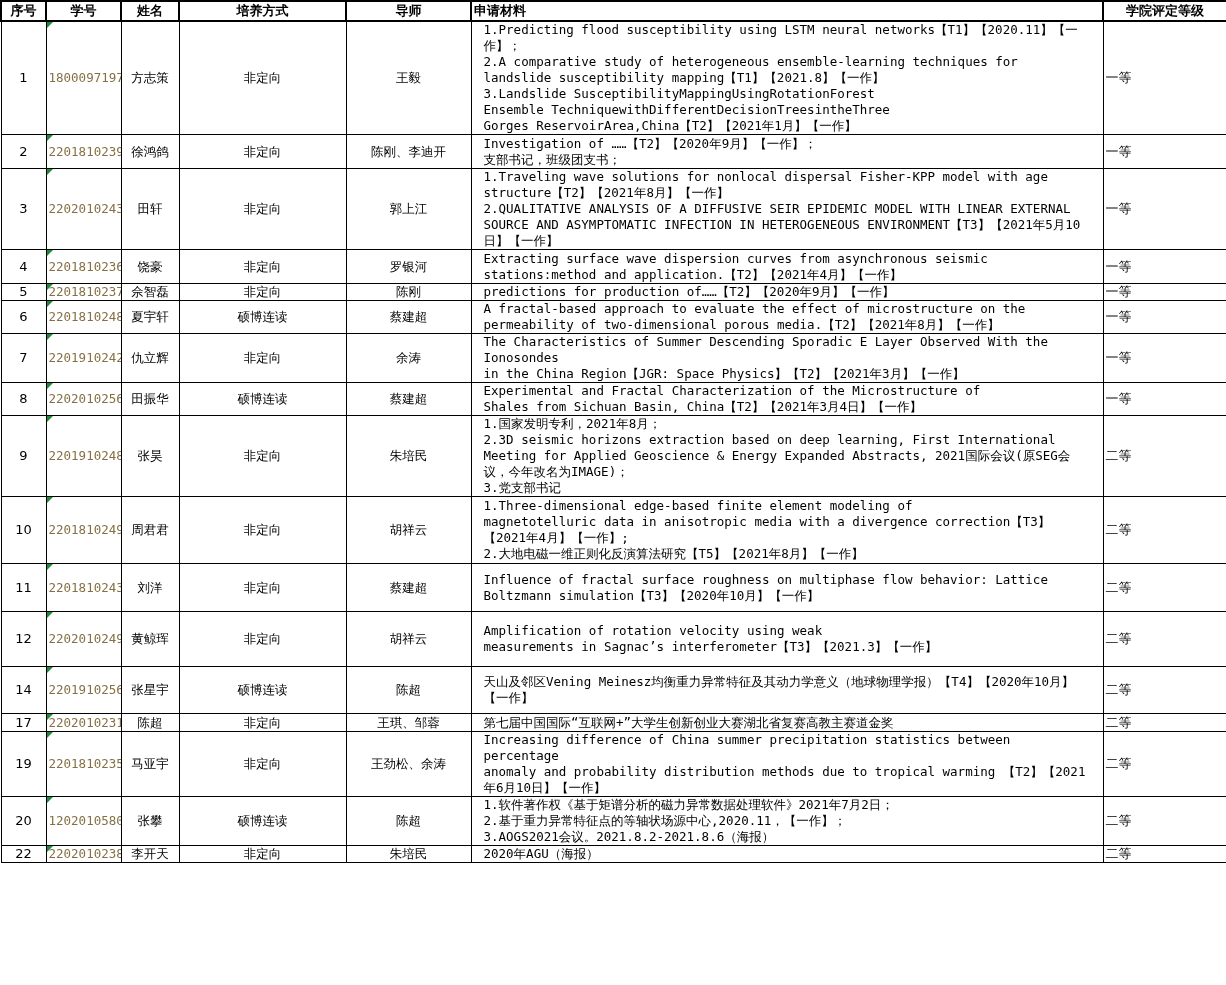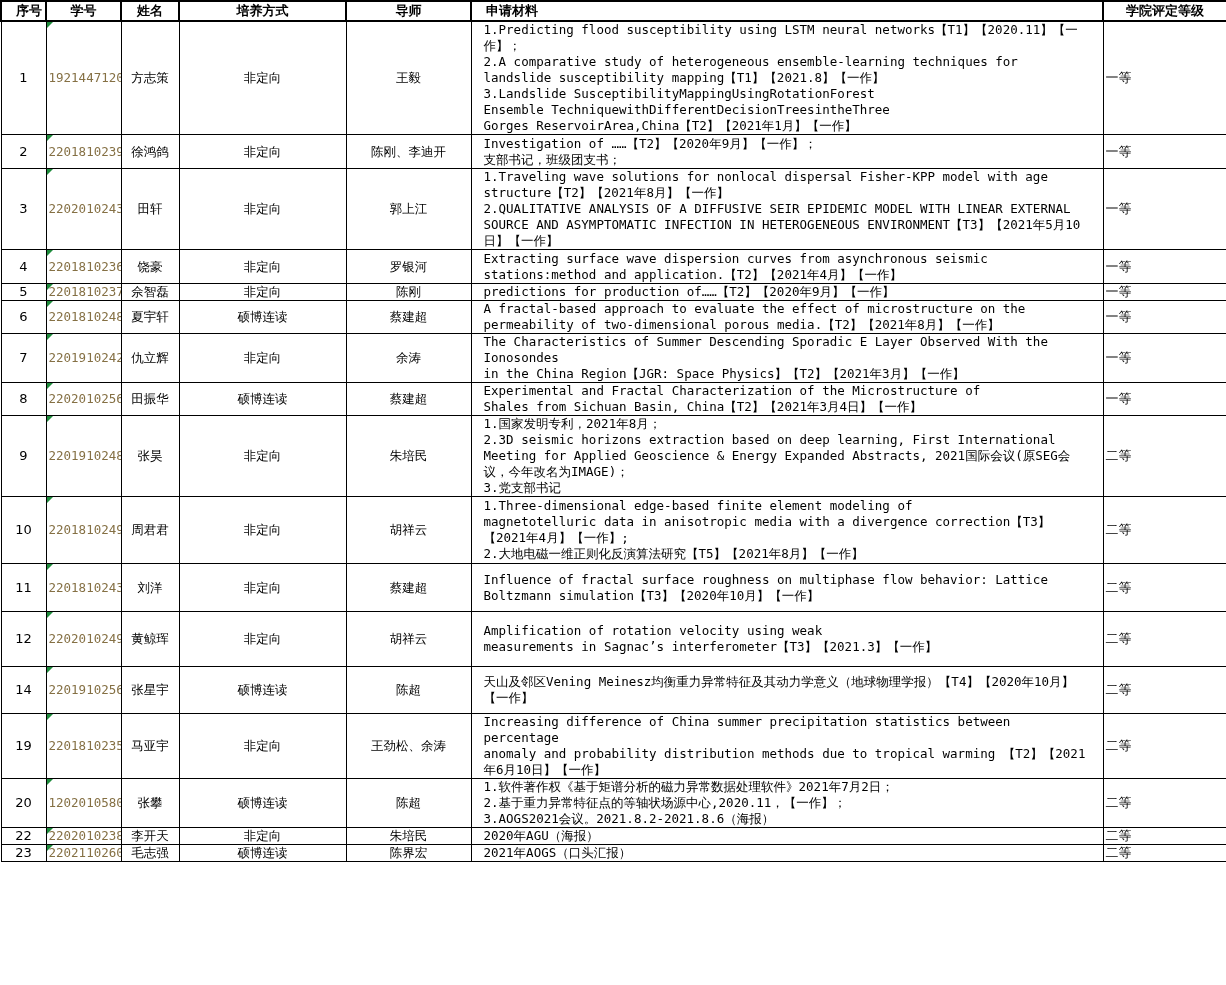--- a/index.html
+++ b/index.html
@@ -7,21 +7,21 @@
     --id-color:#857044;
     --tri-color:#1e8c3c;
     --bg:#ffffff;
   }
   html,body{margin:0;padding:0;background:var(--bg);}
   body{font-family:"DejaVu Sans", sans-serif;color:#000;}
   table{border-collapse:collapse;table-layout:fixed;width:1226px;background:var(--bg);}
   th{
     border:2px solid var(--grid);
     font-size:13px;font-weight:bold;
-    padding:0 14px;height:17px;
+    padding:0 2px;height:17px;
     text-align:center;white-space:nowrap;overflow:hidden;margin-top:8px;
   }
   th.h-mat{text-align:left;}
   td{
     border:1px solid var(--grid);
     font-size:12.5px;
     padding:0 2px;
     vertical-align:middle;
     overflow:hidden;
     line-height:16px;
@@ -70,21 +70,21 @@
         <th>姓名</th>
         <th>培养方式</th>
         <th>导师</th>
         <th class="h-mat">申请材料</th>
         <th>学院评定等级</th>
       </tr>
   </thead>
   <tbody id="table-body">
       <tr style="height: 98px;">
     <td class="c-no"><span class="bind-no">1</span></td>
-    <td class="c-id"><span class="tri"></span><span class="bind-id">1921447120</span></td>
+    <td class="c-id"><span class="tri"></span><span class="bind-id">1800097197</span></td>
     <td class="c-name"><span class="bind-name">方志策</span></td>
     <td class="c-mode"><span class="bind-mode">非定向</span></td>
     <td class="c-adv"><span class="bind-adv">王毅</span></td>
     <td class="c-mat">
           <div class="mat bind-mat">1.Predicting flood susceptibility using LSTM neural networks【T1】【2020.11】【一作】；
 2.A comparative study of heterogeneous ensemble-learning techniques for landslide susceptibility mapping【T1】【2021.8】【一作】
 3.Landslide SusceptibilityMappingUsingRotationForest
 Ensemble TechniquewithDifferentDecisionTreesintheThree
 Gorges ReservoirArea,China【T2】【2021年1月】【一作】</div>
         </td>
@@ -225,20 +225,31 @@
     <td class="c-no"><span class="bind-no">14</span></td>
     <td class="c-id"><span class="tri"></span><span class="bind-id">2201910256</span></td>
     <td class="c-name"><span class="bind-name">张星宇</span></td>
     <td class="c-mode"><span class="bind-mode">硕博连读</span></td>
     <td class="c-adv"><span class="bind-adv">陈超</span></td>
     <td class="c-mat">
           <div class="mat bind-mat">天山及邻区Vening Meinesz均衡重力异常特征及其动力学意义（地球物理学报）【T4】【2020年10月】【一作】</div>
         </td>
     <td class="c-grade"><span class="bind-grade">二等</span></td>
   </tr>
+      <tr style="height: 18px;">
+    <td class="c-no"><span class="bind-no">17</span></td>
+    <td class="c-id"><span class="tri"></span><span class="bind-id">2202010231</span></td>
+    <td class="c-name"><span class="bind-name">陈超</span></td>
+    <td class="c-mode"><span class="bind-mode">非定向</span></td>
+    <td class="c-adv"><span class="bind-adv">王琪、邹蓉</span></td>
+    <td class="c-mat">
+          <div class="mat bind-mat">第七届中国国际“互联网+”大学生创新创业大赛湖北省复赛高教主赛道金奖</div>
+        </td>
+    <td class="c-grade"><span class="bind-grade">二等</span></td>
+  </tr>
       <tr style="height: 56px;">
     <td class="c-no"><span class="bind-no">19</span></td>
     <td class="c-id"><span class="tri"></span><span class="bind-id">2201810235</span></td>
     <td class="c-name"><span class="bind-name">马亚宇</span></td>
     <td class="c-mode"><span class="bind-mode">非定向</span></td>
     <td class="c-adv"><span class="bind-adv">王劲松、余涛</span></td>
     <td class="c-mat">
           <div class="mat bind-mat">Increasing difference of China summer precipitation statistics between percentage
 anomaly and probability distribution methods due to tropical warming 【T2】【2021年6月10日】【一作】</div>
         </td>
@@ -261,25 +272,14 @@
     <td class="c-no"><span class="bind-no">22</span></td>
     <td class="c-id"><span class="tri"></span><span class="bind-id">2202010238</span></td>
     <td class="c-name"><span class="bind-name">李开天</span></td>
     <td class="c-mode"><span class="bind-mode">非定向</span></td>
     <td class="c-adv"><span class="bind-adv">朱培民</span></td>
     <td class="c-mat">
           <div class="mat bind-mat">2020年AGU（海报）</div>
         </td>
     <td class="c-grade"><span class="bind-grade">二等</span></td>
   </tr>
-      <tr style="height: 17px;">
-    <td class="c-no"><span class="bind-no">23</span></td>
-    <td class="c-id"><span class="tri"></span><span class="bind-id">2202110260</span></td>
-    <td class="c-name"><span class="bind-name">毛志强</span></td>
-    <td class="c-mode"><span class="bind-mode">硕博连读</span></td>
-    <td class="c-adv"><span class="bind-adv">陈界宏</span></td>
-    <td class="c-mat">
-          <div class="mat bind-mat">2021年AOGS（口头汇报）</div>
-        </td>
-    <td class="c-grade"><span class="bind-grade">二等</span></td>
-  </tr>
     </tbody>
 </table>
 
 </body></html>

